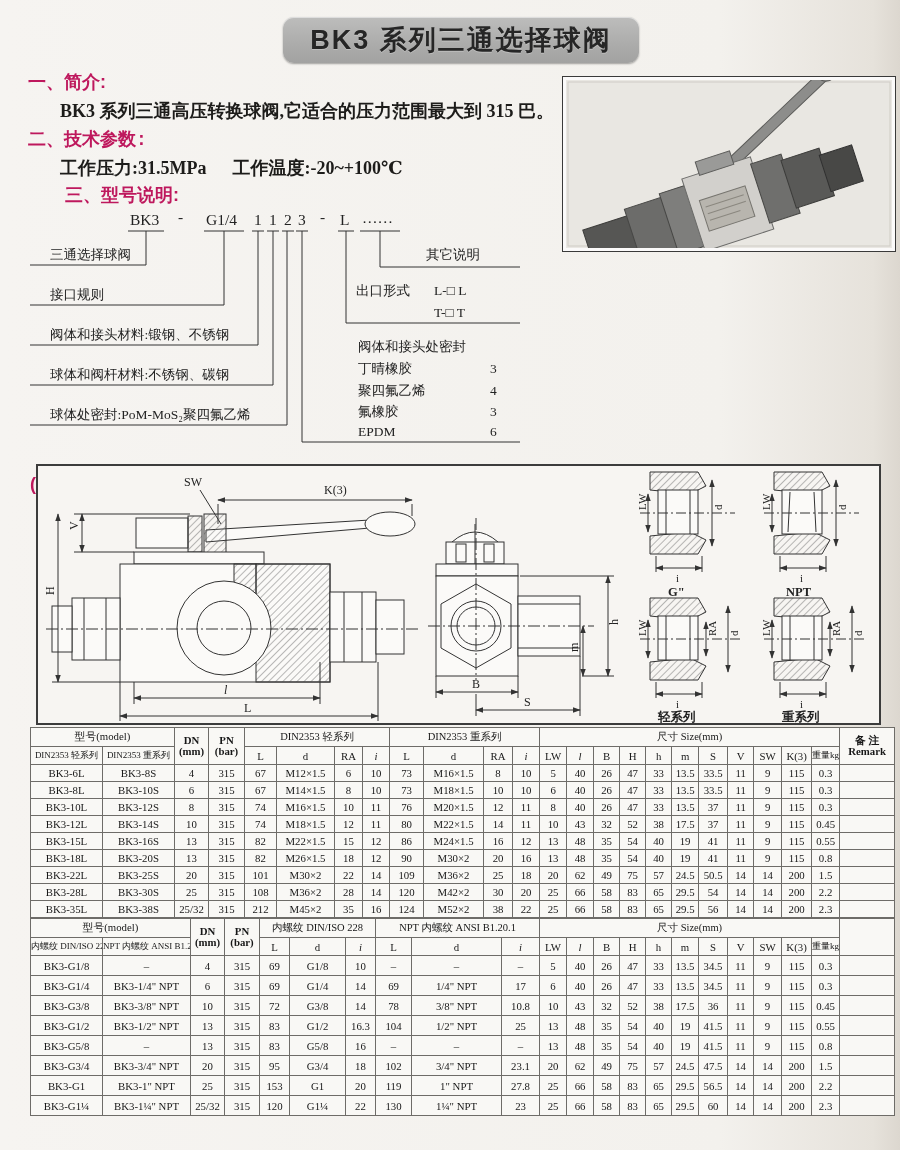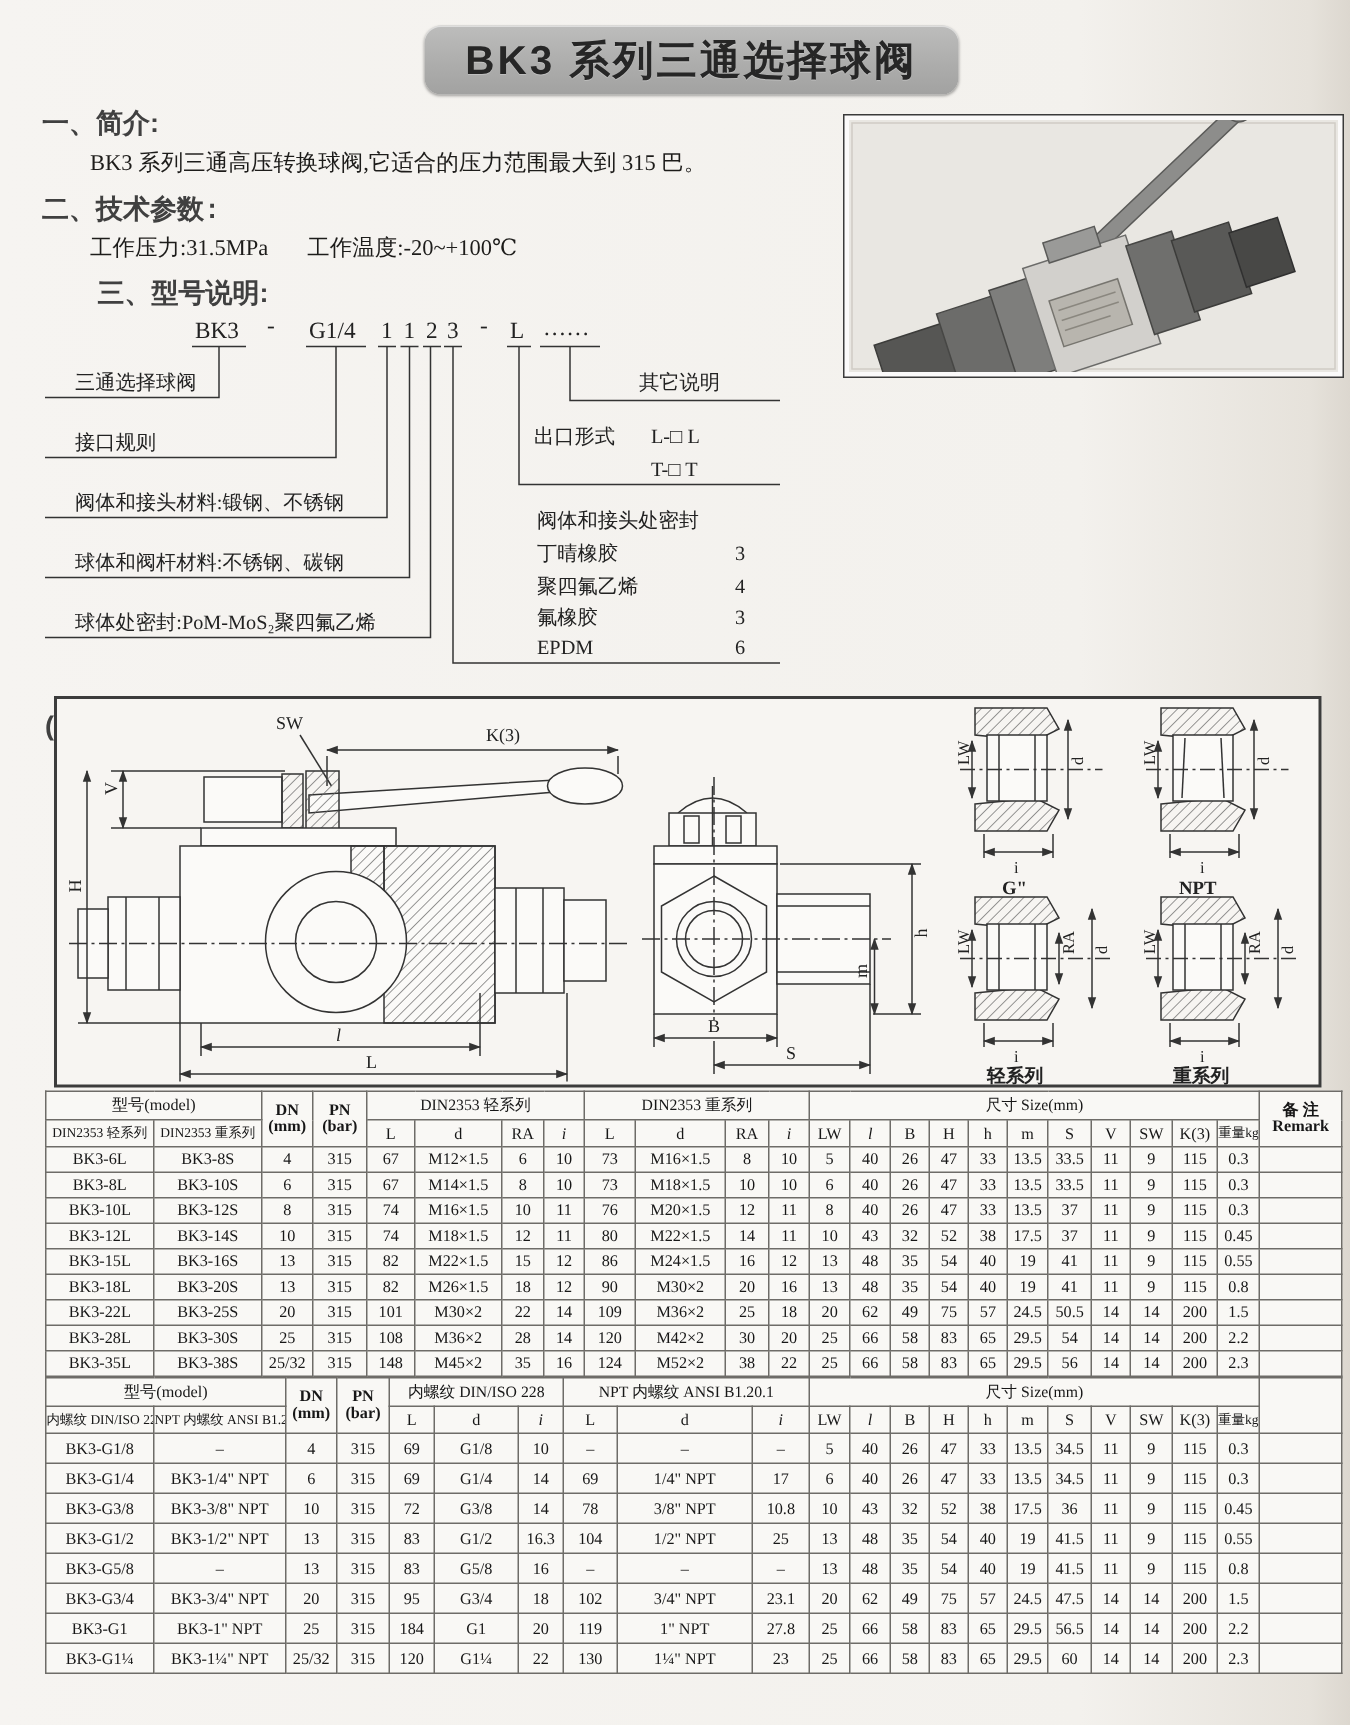--- a/index.html
+++ b/index.html
@@ -12,22 +12,22 @@
   
   .banner{
     left:283px;top:17px;width:356px;height:46px;border-radius:11px;
     background:linear-gradient(180deg,#bdbdbc 0%,#adadac 55%,#a2a2a1 100%);
     box-shadow:0 1px 2px rgba(0,0,0,.35), inset 0 1px 0 rgba(255,255,255,.5);
     display:flex;align-items:center;justify-content:center;
     font-family:"Liberation Sans","DejaVu Sans",sans-serif;
     font-weight:700;font-size:27px;letter-spacing:2px;color:#262626;
     text-shadow:0 1px 0 rgba(255,255,255,.25);
   }
-  .h-cn{font-family:"Liberation Sans","DejaVu Sans",sans-serif;font-weight:700;font-size:18px;color:#404040;}
-  .body-cn{font-size:15px;}
+  .h-cn{font-family:"Liberation Sans","DejaVu Sans",sans-serif;font-weight:700;font-size:18px;color:#be185d;}
+  .body-cn{font-size:18px;font-weight:bold;}
   .gap{display:inline-block;width:26px;}
   
   svg text{font-family:"Liberation Serif","DejaVu Serif",serif;fill:#222;}
   svg .lab{font-size:13.5px;}
   svg .tok{font-size:15.5px;}
   svg .dim{font-size:12px;}
   svg .cap{font-size:12.5px;font-weight:bold;}
   svg .small{font-size:11px;}
   
   .photo{left:562px;top:76px;width:334px;height:176px;border:1px solid #3a3a3a;background:#fbfafa;padding:3px;box-sizing:border-box;}
@@ -602,21 +602,21 @@
           <td>14</td>
           <td>200</td>
           <td>2.2</td>
           <td></td>
         </tr>
         <tr>
           <td>BK3-35L</td>
           <td>BK3-38S</td>
           <td>25/32</td>
           <td>315</td>
-          <td>148</td>
+          <td>212</td>
           <td>M45×2</td>
           <td>35</td>
           <td>16</td>
           <td>124</td>
           <td>M52×2</td>
           <td>38</td>
           <td>22</td>
           <td>25</td>
           <td>66</td>
           <td>58</td>
@@ -839,21 +839,21 @@
           <td>14</td>
           <td>200</td>
           <td>1.5</td>
           <td></td>
         </tr>
         <tr>
           <td>BK3-G1</td>
           <td>BK3-1" NPT</td>
           <td>25</td>
           <td>315</td>
-          <td>184</td>
+          <td>153</td>
           <td>G1</td>
           <td>20</td>
           <td>119</td>
           <td>1" NPT</td>
           <td>27.8</td>
           <td>25</td>
           <td>66</td>
           <td>58</td>
           <td>83</td>
           <td>65</td>

